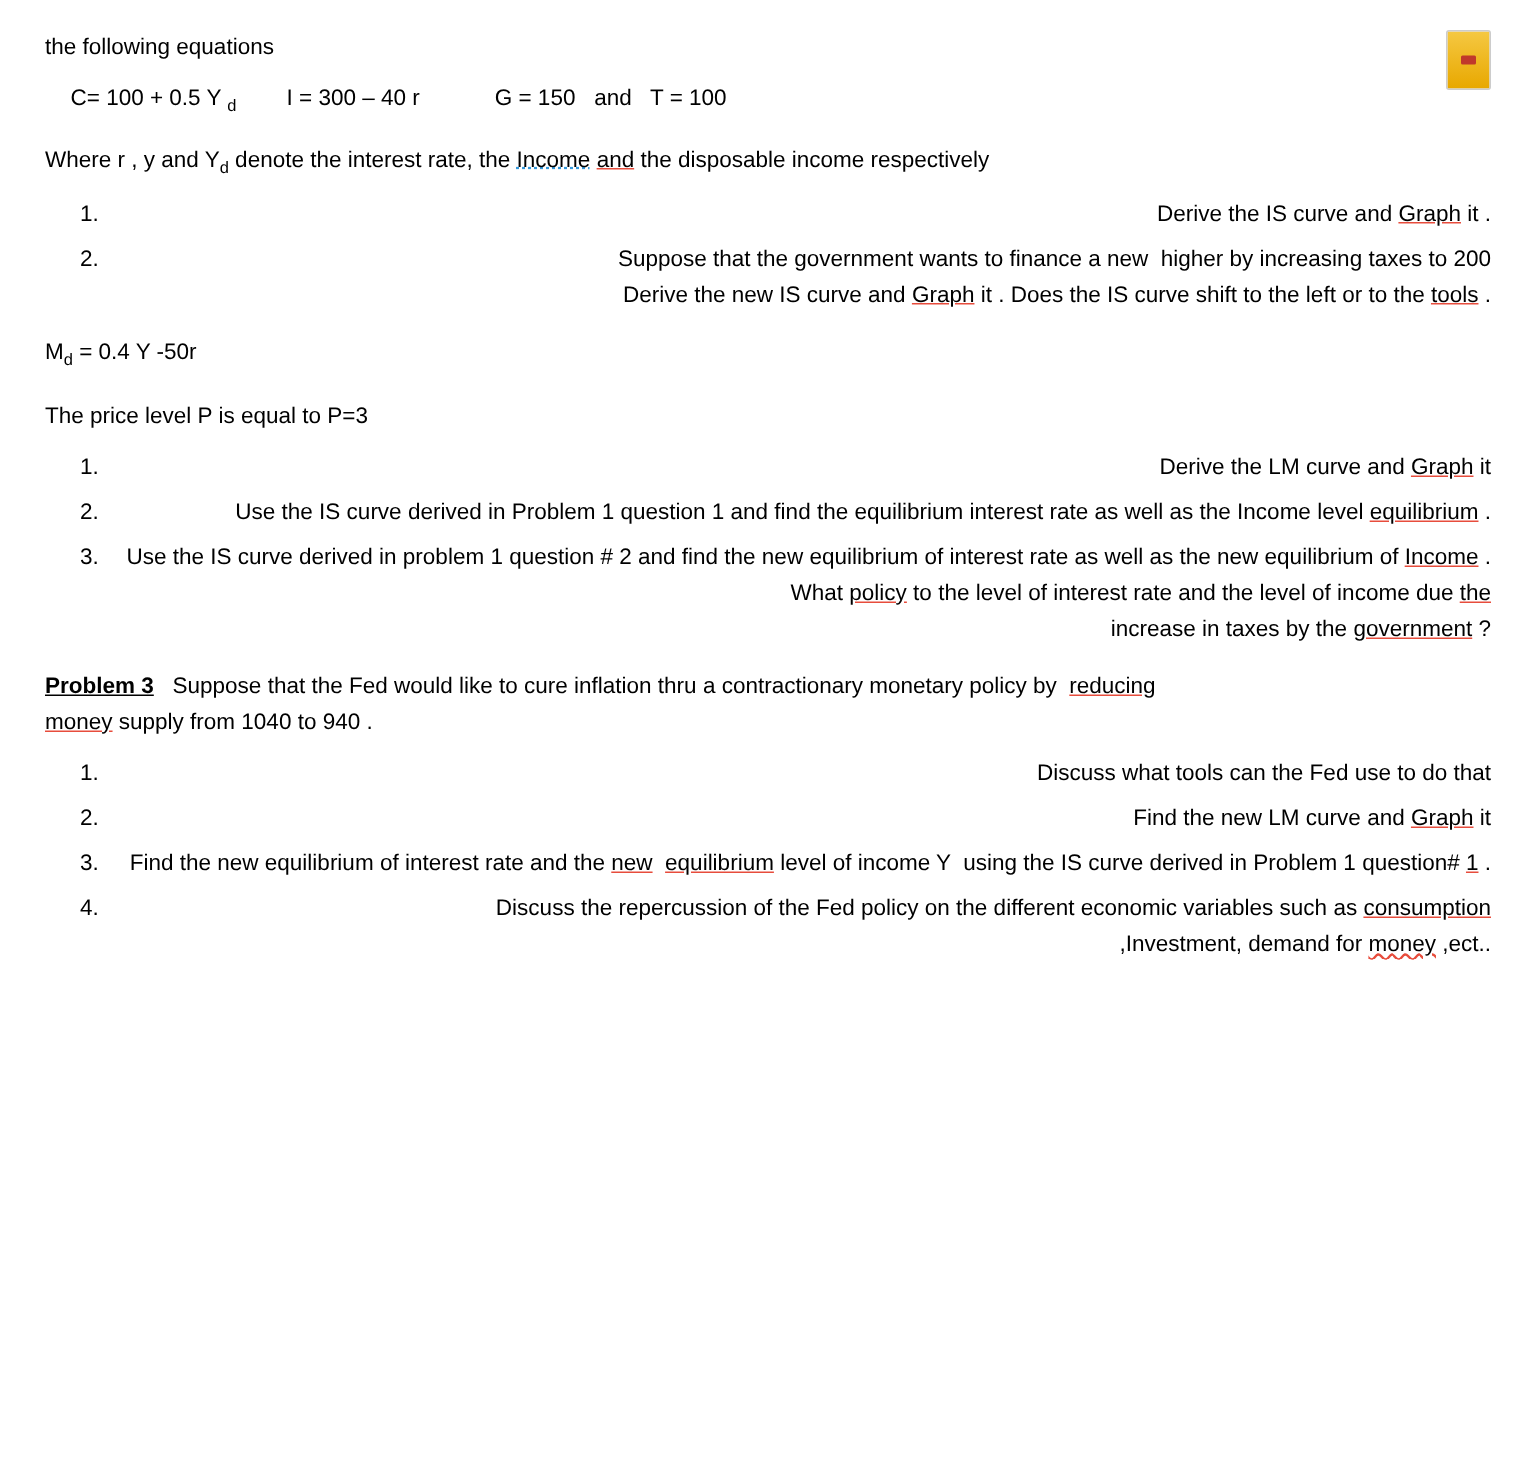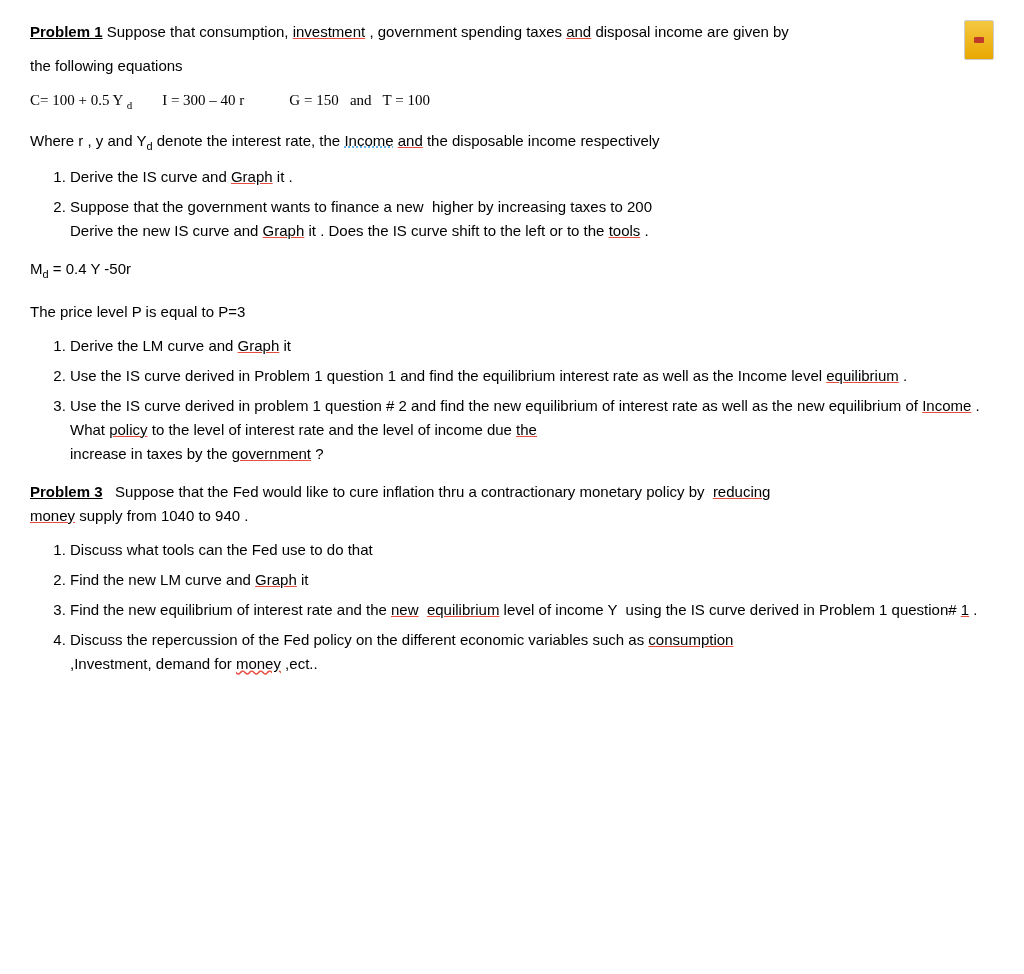--- a/index.html
+++ b/index.html
@@ -56,46 +56,43 @@
       text-decoration: underline dotted;
       text-decoration-color: #3498db;
     }
     .underline-wavy {
       text-decoration: underline wavy;
       text-decoration-color: #e74c3c;
     }
     ol {
       margin-left: 40px;
       margin-bottom: 14px;
+      text-align: right;
     }
     ol li {
       margin-bottom: 6px;
       line-height: 1.6;
     }
     .section {
       margin-bottom: 14px;
     }
     sub {
       font-size: 11px;
     }
   </style>
 </head>
 <body>
 
 <div class="page">
 
   <div class="toolbar-icon"></div>
 
   <div class="section">
-    <p>
-      <span class="problem-title">Problem 1</span>
-      <span> Suppose  that consumption, <span class="underline-red">investment</span> , government spending  taxes <span class="underline-red">and</span> disposal income are given by</span>
-    </p>
     <p>the following equations</p>
-    <p style="margin-left: 0; margin-bottom: 14px; font-family: Liberation Serif, serif;">
+    <p style="margin-left: 17px; margin-bottom: 14px;">
       C= 100 + 0.5 Y <sub>d</sub>
       &nbsp;&nbsp;&nbsp;&nbsp;&nbsp;&nbsp;
       I =  300 – 40 r
       &nbsp;&nbsp;&nbsp;&nbsp;&nbsp;&nbsp;&nbsp;&nbsp;&nbsp;&nbsp;
       G  = 150  &nbsp; and &nbsp; T = 100
     </p>
     <p>
       Where r , y and Y<sub>d</sub> denote the interest rate, the <span class="underline-dotted">Income</span> <span class="underline-red">and</span> the disposable income respectively
     </p>
     <ol>

